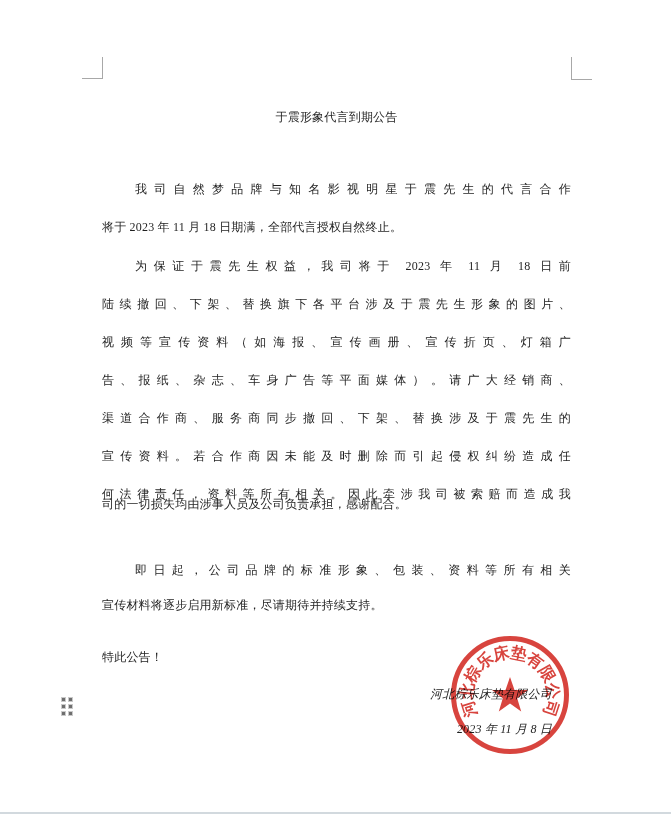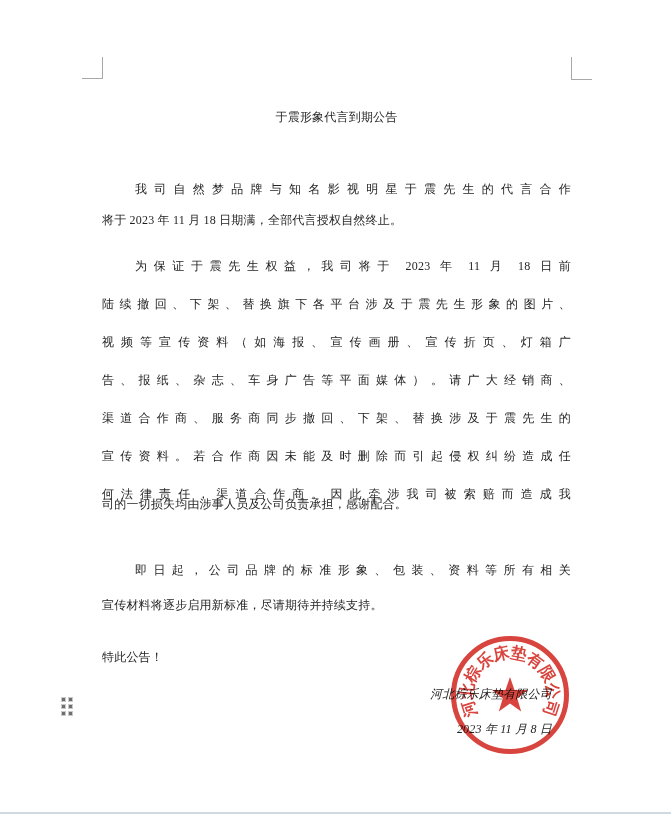--- a/index.html
+++ b/index.html
@@ -99,29 +99,29 @@
 <div class="page">
 
   <div class="crop" style="left:102px; top:57px; width:1px; height:21px;"></div>
   <div class="crop" style="left:82px; top:78px; width:21px; height:1px;"></div>
   <div class="crop" style="left:571px; top:57px; width:1px; height:22px;"></div>
   <div class="crop" style="left:571px; top:79px; width:21px; height:1px;"></div>
 
   <div class="ln t-center" style="top:85px">于震形象代言到期公告</div>
 
   <div class="ln j ind" style="top:157px">我司自然梦品牌与知名影视明星于震先生的代言合作</div>
-  <div class="ln" style="top:188px">将于 2023 年 11 月 18 日期满，全部代言授权自然终止。</div>
+  <div class="ln" style="top:195px">将于 2023 年 11 月 18 日期满，全部代言授权自然终止。</div>
 
   <div class="ln j ind" style="top:234px">为保证于震先生权益，我司将于 2023 年 11 月 18 日前</div>
   <div class="ln j" style="top:272px">陆续撤回、下架、替换旗下各平台涉及于震先生形象的图片、</div>
   <div class="ln j" style="top:310px">视频等宣传资料（如海报、宣传画册、宣传折页、灯箱广</div>
   <div class="ln j" style="top:348px">告、报纸、杂志、车身广告等平面媒体）。请广大经销商、</div>
   <div class="ln j" style="top:386px">渠道合作商、服务商同步撤回、下架、替换涉及于震先生的</div>
   <div class="ln j" style="top:424px">宣传资料。若合作商因未能及时删除而引起侵权纠纷造成任</div>
-  <div class="ln j" style="top:462px">何法律责任，渠道合作商。因此牵涉我司被索赔而造成我</div>
+  <div class="ln j" style="top:462px">何法律责任，资料等所有相关。因此牵涉我司被索赔而造成我</div>
   <div class="ln" style="top:472px">司的一切损失均由涉事人员及公司负责承担，感谢配合。</div>
 
   <div class="ln j ind" style="top:538px">即日起，公司品牌的标准形象、包装、资料等所有相关</div>
   <div class="ln" style="top:573px">宣传材料将逐步启用新标准，尽请期待并持续支持。</div>
 
   <div class="ln" style="top:625px">特此公告！</div>
   <div class="ln t-right" style="top:662px">河北棕乐床垫有限公司</div>
   <div class="ln t-right" style="top:697px">2023 年 11 月 8 日</div>
 
   <div class="anchor-dots">

